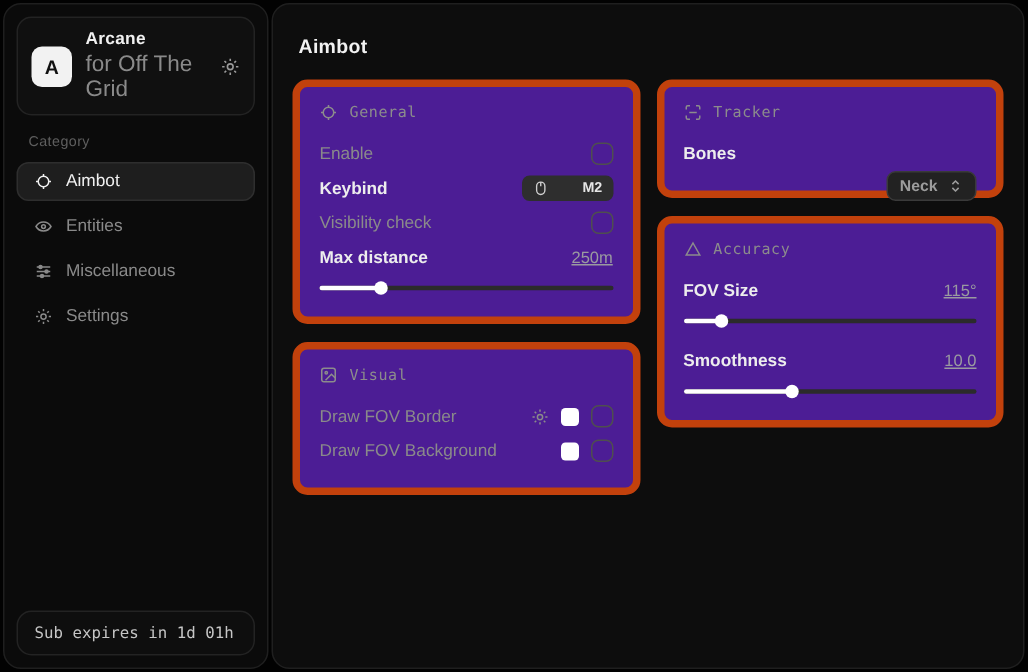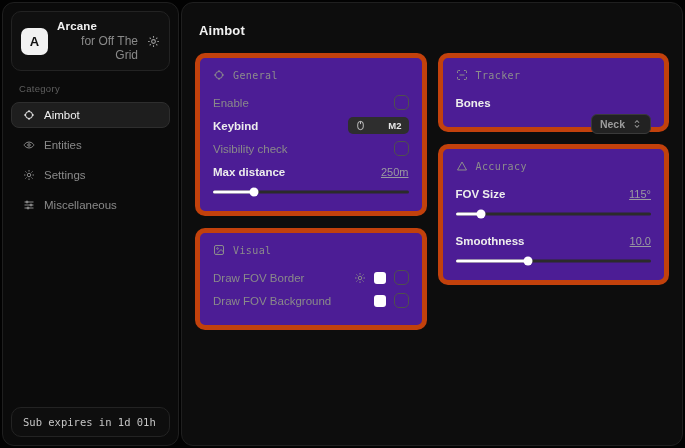--- a/index.html
+++ b/index.html
@@ -17,21 +17,21 @@
     margin:8px; padding:8px 9px; display:flex; align-items:center; gap:9px;
     background:#101010; border:1px solid #232323; border-radius:10px;
   }
   .logo {
     width:27px; height:27px; background:#f2f2f2; border-radius:7px; flex:0 0 auto;
     display:flex; align-items:center; justify-content:center;
     color:#111; font-size:13px; font-weight:bold;
   }
   .brand-txt { flex:1; min-width:0; }
   .brand-title { font-size:11.5px; font-weight:bold; color:#f0f0f0; letter-spacing:.2px; }
-  .brand-sub { font-size:12px; color:#8a8a8a; margin-top:2px;text-align:right; }
+  .brand-sub { font-size:15px; color:#8a8a8a; margin-top:2px; }
   .brand-gear { color:#9a9a9a; display:flex; cursor:pointer; }
   .cat-label { margin:12px 0 8px 16px; font-size:9.5px; color:#5f5f5f; letter-spacing:.3px; }
   .nav { display:flex; flex-direction:column; gap:4px; margin:0 8px; }
   .nav-item {
     height:26px; display:flex; align-items:center; gap:9px; padding:0 10px;
     border-radius:8px; font-size:11.5px; color:#8a8a8a; border:1px solid transparent;
     cursor:pointer;
   }
   .nav-item.selected { background:#1e1e1e; border-color:#2e2e2e; color:#f0f0f0; }
   .nav-item .ic { display:flex; width:13px; justify-content:center; }
@@ -134,40 +134,40 @@
         <span>Aimbot</span>
       </div>
       <div class="nav-item">
         <span class="ic">
           <svg width="12" height="12" viewBox="0 0 24 24" fill="none" stroke="currentColor" stroke-width="2">
             <path d="M2 12s3.5-6 10-6 10 6 10 6-3.5 6-10 6-10-6-10-6z"></path>
               <circle cx="12" cy="12" r="2.5"></circle>
           </svg>
         </span>
         <span>Entities</span>
-      </div>
-      <div class="nav-item">
-        <span class="ic">
-          <svg width="12" height="12" viewBox="0 0 24 24" fill="none" stroke="currentColor" stroke-width="2">
-            <circle cx="12" cy="12" r="3.5"></circle>
-            <path d="M12 2v3M12 19v3M2 12h3M19 12h3M4.9 4.9l2.1 2.1M17 17l2.1 2.1M19.1 4.9L17 7M7 17l-2.1 2.1"></path>
-          </svg>
-        </span>
-        <span>Settings</span>
       </div>
       <div class="nav-item">
         <span class="ic">
           <svg width="12" height="12" viewBox="0 0 24 24" fill="none" stroke="currentColor" stroke-width="2">
             <path d="M3 6h18M3 12h18M3 18h18"></path>
               <circle cx="8" cy="6" r="2" fill="currentColor"></circle>
               <circle cx="16" cy="12" r="2" fill="currentColor"></circle>
               <circle cx="10" cy="18" r="2" fill="currentColor"></circle>
           </svg>
         </span>
         <span>Miscellaneous</span>
+      </div>
+      <div class="nav-item">
+        <span class="ic">
+          <svg width="12" height="12" viewBox="0 0 24 24" fill="none" stroke="currentColor" stroke-width="2">
+            <circle cx="12" cy="12" r="3.5"></circle>
+            <path d="M12 2v3M12 19v3M2 12h3M19 12h3M4.9 4.9l2.1 2.1M17 17l2.1 2.1M19.1 4.9L17 7M7 17l-2.1 2.1"></path>
+          </svg>
+        </span>
+        <span>Settings</span>
       </div>
     </nav>
 
     <div class="side-footer">
       <div class="foot-1">Sub expires in 1d 01h</div>
     </div>
   </aside>
 
   <main class="main">
     <div class="page-title">Aimbot</div>

